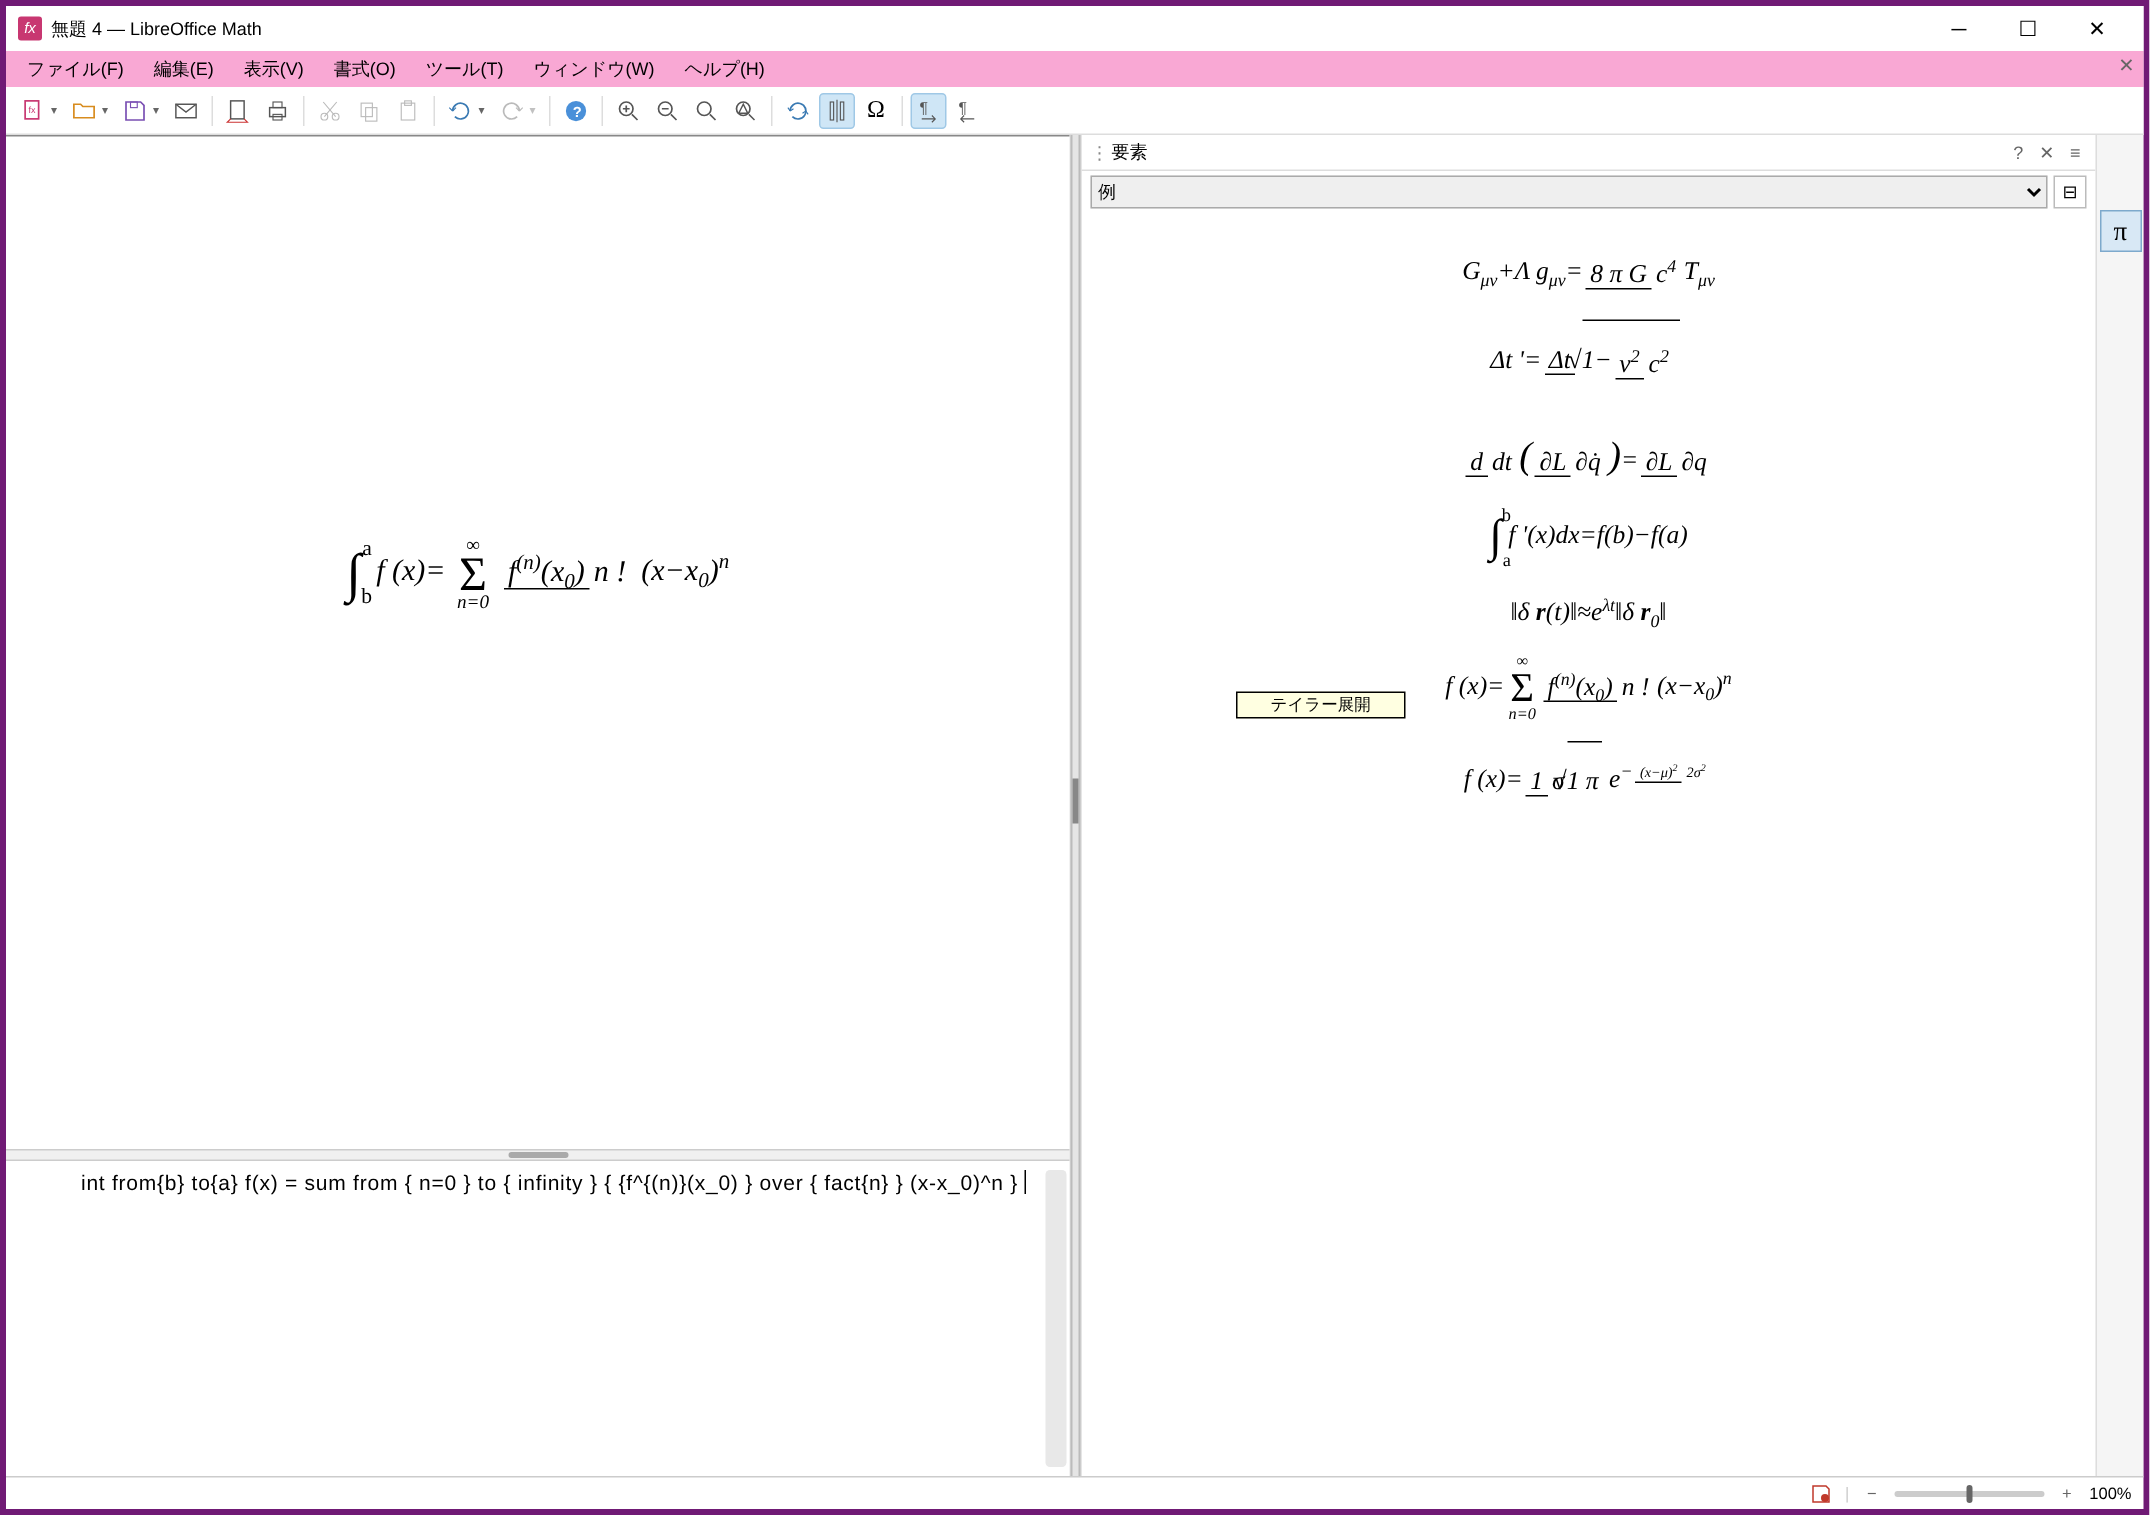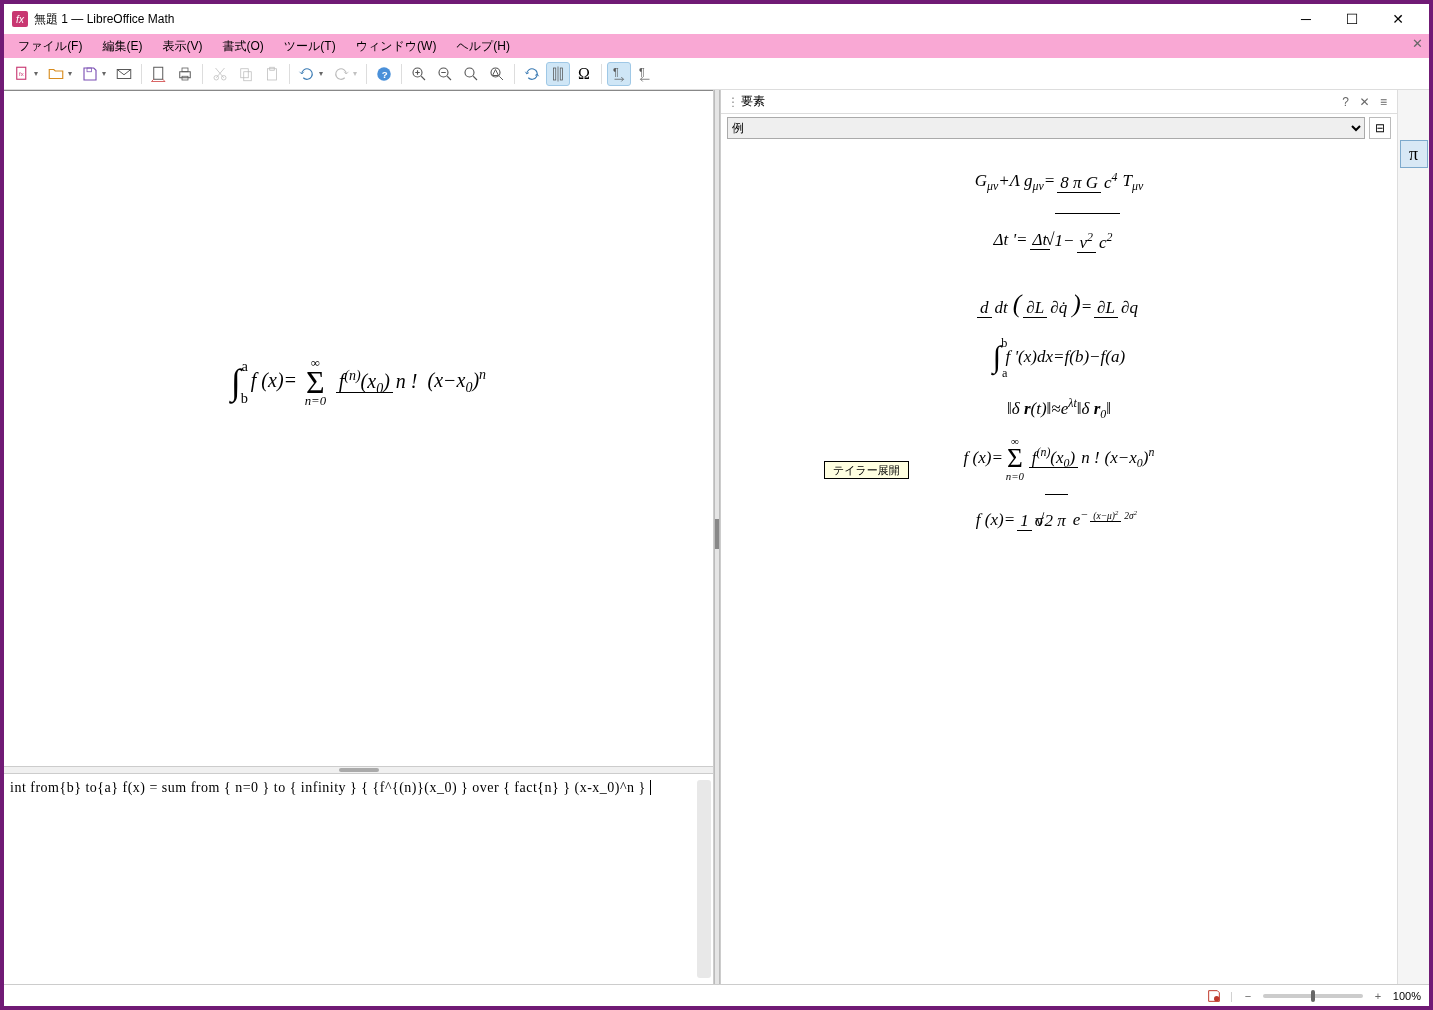--- a/index.html
+++ b/index.html
@@ -17,33 +17,33 @@
 .toolbar .btn { width: 24px; height: 24px; display: flex; align-items: center; justify-content: center; border-radius: 3px; position:relative;}
 .toolbar .btn.active { background: #cfe6f6; border:1px solid #9fc8e6;}
 .toolbar .btn svg { width: 18px; height: 18px; }
 .toolbar .sep { width: 1px; height: 20px; background: #ddd; margin: 0 3px; }
 .toolbar .dd { width: 8px; font-size: 8px; color: #666; margin-left: -2px; }
 .content { flex: 1; display: flex; overflow: hidden; }
 .left { flex: 1; display: flex; flex-direction: column; border-right: 1px solid #ccc; }
 .preview { flex: 1; background: #fff; display: flex; align-items: center; justify-content: center; font-family: "Times New Roman", serif; font-size: 20px; font-style: italic; position:relative; border-top:1px solid #888;}
 .splitter { height: 8px; background: #f0f0f0; display:flex; align-items:center; justify-content:center; border-top:1px solid #ccc; border-bottom:1px solid #ccc;}
 .splitter .handle { width:40px; height:4px; background:#aaa; border-radius:2px;}
-.editor { height: 210px; padding: 6px; font-family: Liberation Serif, serif; font-size: 14px; letter-spacing: 0.5px; background: #fff; position:relative; overflow:auto;}
+.editor { height: 210px; padding: 6px; font-family: Liberation Sans, sans-serif; font-size: 14px; letter-spacing: 0.5px; background: #fff; position:relative; overflow:auto;margin-left:44px;}
 .editor .cursor { border-right:1px solid #000;}
 .editor-scroll { position:absolute; right:2px; top:6px; bottom:6px; width:14px; background:#e8e8e8; border-radius:3px;}
 .panel-header { height: 24px; display: flex; align-items: center; padding: 0 6px; border-bottom: 1px solid #ddd; gap:4px;}
 .panel-header .grip { color:#888; font-size:12px; letter-spacing:-2px;}
 .panel-header .ptitle { flex: 1; font-size: 12px; font-family: Liberation Mono, monospace; }
 .panel-header .pic { width: 15px; text-align:center; color:#666; font-size:12px;}
 .panel-sel { height: 28px; display: flex; align-items: center; padding: 4px 6px; gap:4px;}
 .panel-sel select { flex: 1; height: 22px; font-size: 12px; border:1px solid #aaa;}
 .panel-sel .sideic { width:22px; height:22px; border:1px solid #bbb; display:flex; align-items:center; justify-content:center; font-size:12px;}
 .examples { flex: 1; overflow-y: auto; padding: 10px 8px; }
 .example { margin: 18px 0; text-align: center; font-family: "Times New Roman", serif; font-style: italic; font-size: 17px; position:relative; line-height:1.3;}
-.tooltip { position:absolute; background:#ffffe1; border:1px solid #000; font-size:11px; font-style:normal; font-family:"Segoe UI",Meiryo,sans-serif; padding:1px 8px; left:95px; top:20px;}
+.tooltip { position:absolute; background:#ffffe1; border:1px solid #000; font-size:11px; font-style:normal; font-family:"Segoe UI",Meiryo,sans-serif; padding:1px 22px; left:95px; top:20px;}
 .sidebar-strip { width:32px; background:#f5f5f5; border-left:1px solid #ddd; display:flex; flex-direction:column; align-items:center; padding-top:50px;}
 .sidebar-strip .sbtn { width:28px; height:28px; display:flex; align-items:center; justify-content:center; font-size:18px; font-family:serif; border:1px solid #bbb; background:#e8e8e8; margin-bottom:4px;}
 .sidebar-strip .sbtn.sel { background:#d8e8f5; border-color:#7da9cc;}
 .statusbar { height: 22px; display: flex; align-items: center; justify-content: flex-end; padding: 0 8px; border-top: 1px solid #ccc; font-size: 11px; gap:8px;}
 .statusbar .slider { width:100px; height:4px; background:#ccc; position:relative; border-radius:2px;}
 .statusbar .slider .thumb{ position:absolute; left:48px; top:-4px; width:4px; height:12px; background:#666; border-radius:2px;}
 .statusbar .pm { width:14px; text-align:center; color:#666;}
 .statusbar .save { width:16px;height:16px;color:#c0392b;}
 .right-wrap{ display:flex; flex:1; overflow:hidden;}
 .right-inner{ flex:1; display:flex; flex-direction:column; border-left:1px solid #ccc;}
@@ -61,21 +61,21 @@
 .sum .bot{position:absolute; font-size:0.4em; bottom:-0.7em; left:-0.3em; right:-0.3em; text-align:center; font-style:italic;}
 .sqrt { display:inline-block; border-top:1px solid #000; padding:17px 2px; margin-left:2px;}
 .sqrt::before{content:"√"; margin-left:-12px; font-style:normal;}
 </style>
 </head>
 <body>
 
 <div class="window">
   <div class="titlebar">
     <div class="icon">fx</div>
-    <div class="title">無題 1 — LibreOffice Math</div>
+    <div class="title">無題 4 — LibreOffice Math</div>
     <div class="winbtns">
       <div class="winbtn">─</div>
       <div class="winbtn">☐</div>
       <div class="winbtn">✕</div>
     </div>
   </div>
 
   <div class="menubar">
     <div class="menu">ファイル(F)</div>
     <div class="menu">編集(E)</div>
@@ -280,21 +280,21 @@
             <span class="intg"><span class="a">b</span>∫<span class="b">a</span></span>&nbsp;<i>f '</i>(<i>x</i>)<i>dx</i>=<i>f</i>(<i>b</i>)−<i>f</i>(<i>a</i>)
           </div>
           <div class="example">
             ‖δ <b><i>r</i></b>(<i>t</i>)‖≈<i>e</i><sup>λ<i>t</i></sup>‖δ <b><i>r</i></b><sub>0</sub>‖
           </div>
           <div class="example">
             <i>f</i> (<i>x</i>)=<span class="sum"><span class="top">∞</span>Σ<span class="bot">n=0</span></span><span class="frac"><span class="top"><i>f</i><sup>(<i>n</i>)</sup>(<i>x</i><sub>0</sub>)</span><span class="bot"><i>n</i> !</span></span>(<i>x</i>−<i>x</i><sub>0</sub>)<sup><i>n</i></sup>
             <div class="tooltip">テイラー展開</div>
           </div>
           <div class="example">
-            <i>f</i> (<i>x</i>)=<span class="frac"><span class="top">1</span><span class="bot">σ<span class="sqrt">2 π</span></span></span>e<sup>−<span class="frac" style="font-size:0.8em"><span class="top">(<i>x</i>−μ)<sup>2</sup></span><span class="bot">2σ<sup>2</sup></span></span></sup>
+            <i>f</i> (<i>x</i>)=<span class="frac"><span class="top">1</span><span class="bot">σ<span class="sqrt">1 π</span></span></span>e<sup>−<span class="frac" style="font-size:0.8em"><span class="top">(<i>x</i>−μ)<sup>2</sup></span><span class="bot">2σ<sup>2</sup></span></span></sup>
           </div>
         </div>
       </div>
       <div class="sidebar-strip">
         <div class="sbtn sel">π</div>
       </div>
     </div>
   </div>
 
   <div class="statusbar">

